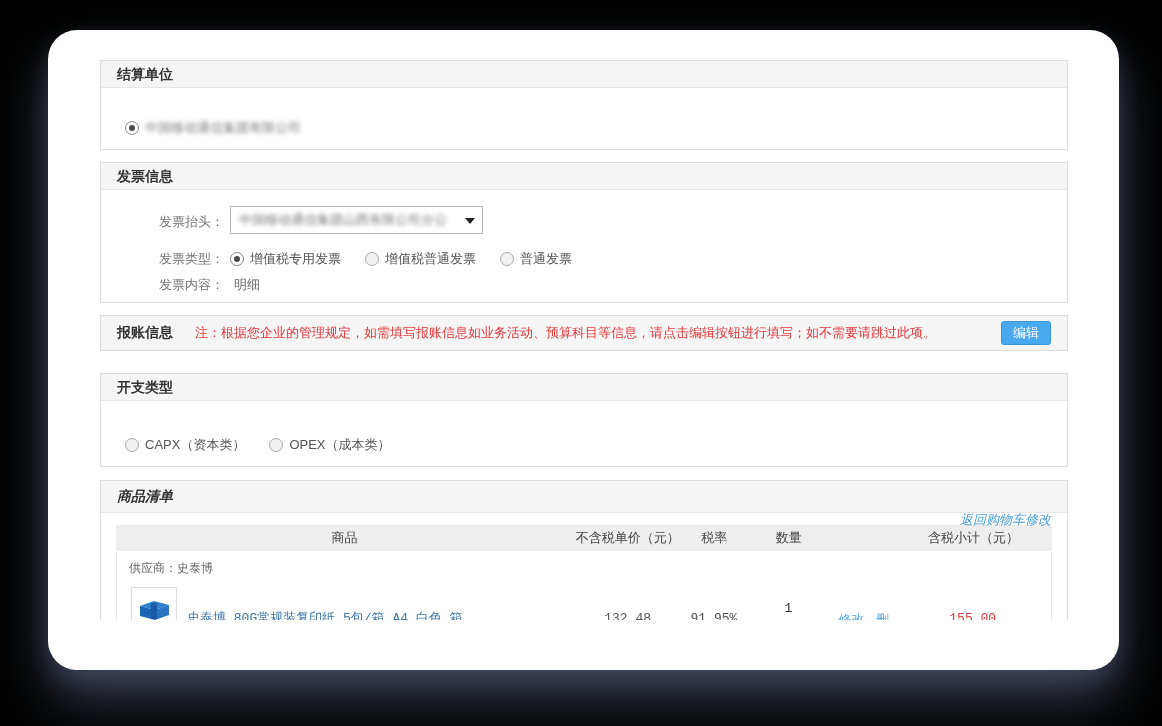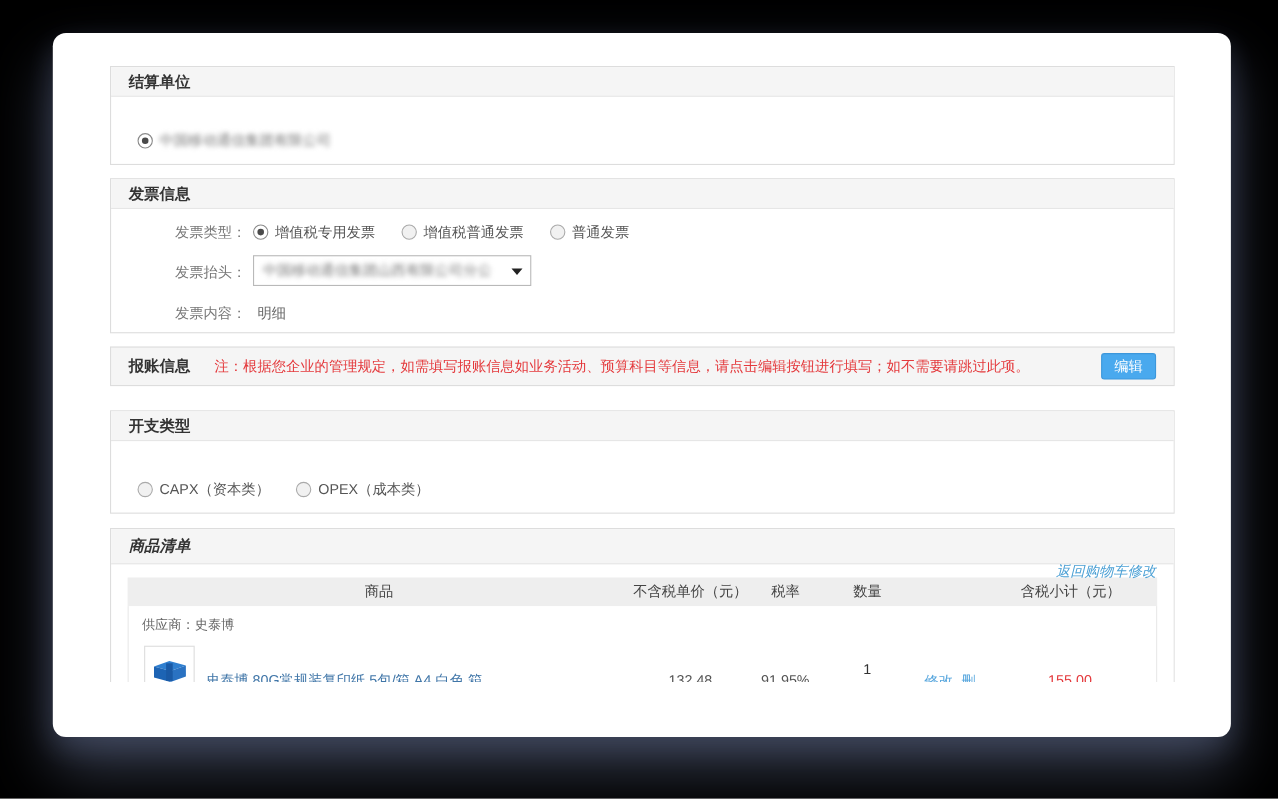--- a/index.html
+++ b/index.html
@@ -6,21 +6,21 @@
   html,body { width:1162px; height:726px; }
   body {
     background:#000;
     font-family:"Liberation Sans","DejaVu Sans",sans-serif;
     position:relative;
     overflow:hidden;
   }
   .card {
     position:absolute; left:48px; top:30px;
     width:1071px; height:640px;
-    background:#fff; border-radius:12px;
+    background:#fff; border-radius:29px;
     box-shadow:0 30px 55px rgba(95,105,135,.55), 0 10px 25px rgba(70,80,110,.45);
   }
   .page {
     position:absolute; left:52px; top:30px;
     width:968px; height:560px;
     overflow:hidden;
     font-size:13px; color:#333;
   }
   
   .section { border:1px solid #ddd; background:#fff; }
@@ -79,21 +79,21 @@
   .exp-body { padding:22px 0 0 24px; height:65px; }
   
   .prod-head {
     background:#f5f5f5; border-bottom:1px solid #e6e6e6;
     padding:7px 16px; height:32px; display:flex; align-items:center;font-style:italic;
   }
   .prod-title { font-size:14px; font-weight:bold; color:#333; }
   .back-link { margin-left:auto; color:#4ba0d5; font-size:13px; text-decoration:none;margin-top:47px; }
   .prod-body { padding:12px 15px 0; }
   .tbl-head { background:#eeeeee; height:26px; display:flex; align-items:center; color:#444; }
-  .tbl-head > div, .prow > div { text-align:center; }
+  .tbl-head > div, .prow > div { text-align:center;font-family:Liberation Mono, monospace; }
   .c-product{width:460px;} .c-price{width:110px;} .c-tax{width:64px;}
   .c-qty{width:86px;} .c-act{width:64px;} .c-sub{width:158px;}
   .tbl-rows { border-left:1px solid #e8e8e8; border-right:1px solid #e8e8e8; }
   .supplier { padding:9px 0 10px 12px; color:#666; font-size:12px; text-align:left; }
   .prow { display:flex; align-items:flex-start; }
   .prow .c-product { display:flex; align-items:flex-start; text-align:left; padding-left:14px; }
   .thumb {
     width:46px; height:46px; border:1px solid #ddd; background:#fff;
     flex:none; display:flex; align-items:center; justify-content:center;
   }
@@ -118,43 +118,43 @@
         <span class="radio-item">
           <span class="radio selected"></span>
           <span class="blurred">中国移动通信集团有限公司</span>
         </span>
       </div>
     </div>
 
     <div class="section mb12">
       <div class="sec-head">发票信息</div>
       <div class="inv-body">
+        <div class="form-row">
+          <span class="form-label">发票抬头：</span>
+          <div class="dropdown">
+            <span class="blurred">中国移动通信集团山西有限公司分公</span>
+            <span class="caret"></span>
+          </div>
+        </div>
         <div class="form-row">
           <span class="form-label">发票类型：</span>
           <span class="form-ctl radio-row">
             <span class="radio-item">
               <span class="radio selected"></span>
               <span>增值税专用发票</span>
             </span>
             <span class="radio-item">
               <span class="radio"></span>
               <span>增值税普通发票</span>
             </span>
             <span class="radio-item">
               <span class="radio"></span>
               <span>普通发票</span>
             </span>
           </span>
-        </div>
-        <div class="form-row">
-          <span class="form-label">发票抬头：</span>
-          <div class="dropdown">
-            <span class="blurred">中国移动通信集团山西有限公司分公</span>
-            <span class="caret"></span>
-          </div>
         </div>
         <div class="form-row">
           <span class="form-label">发票内容：</span>
           <span class="plain-val">明细</span>
         </div>
       </div>
     </div>
 
     <div class="bar mb22">
       <span class="bar-title">报账信息</span>

